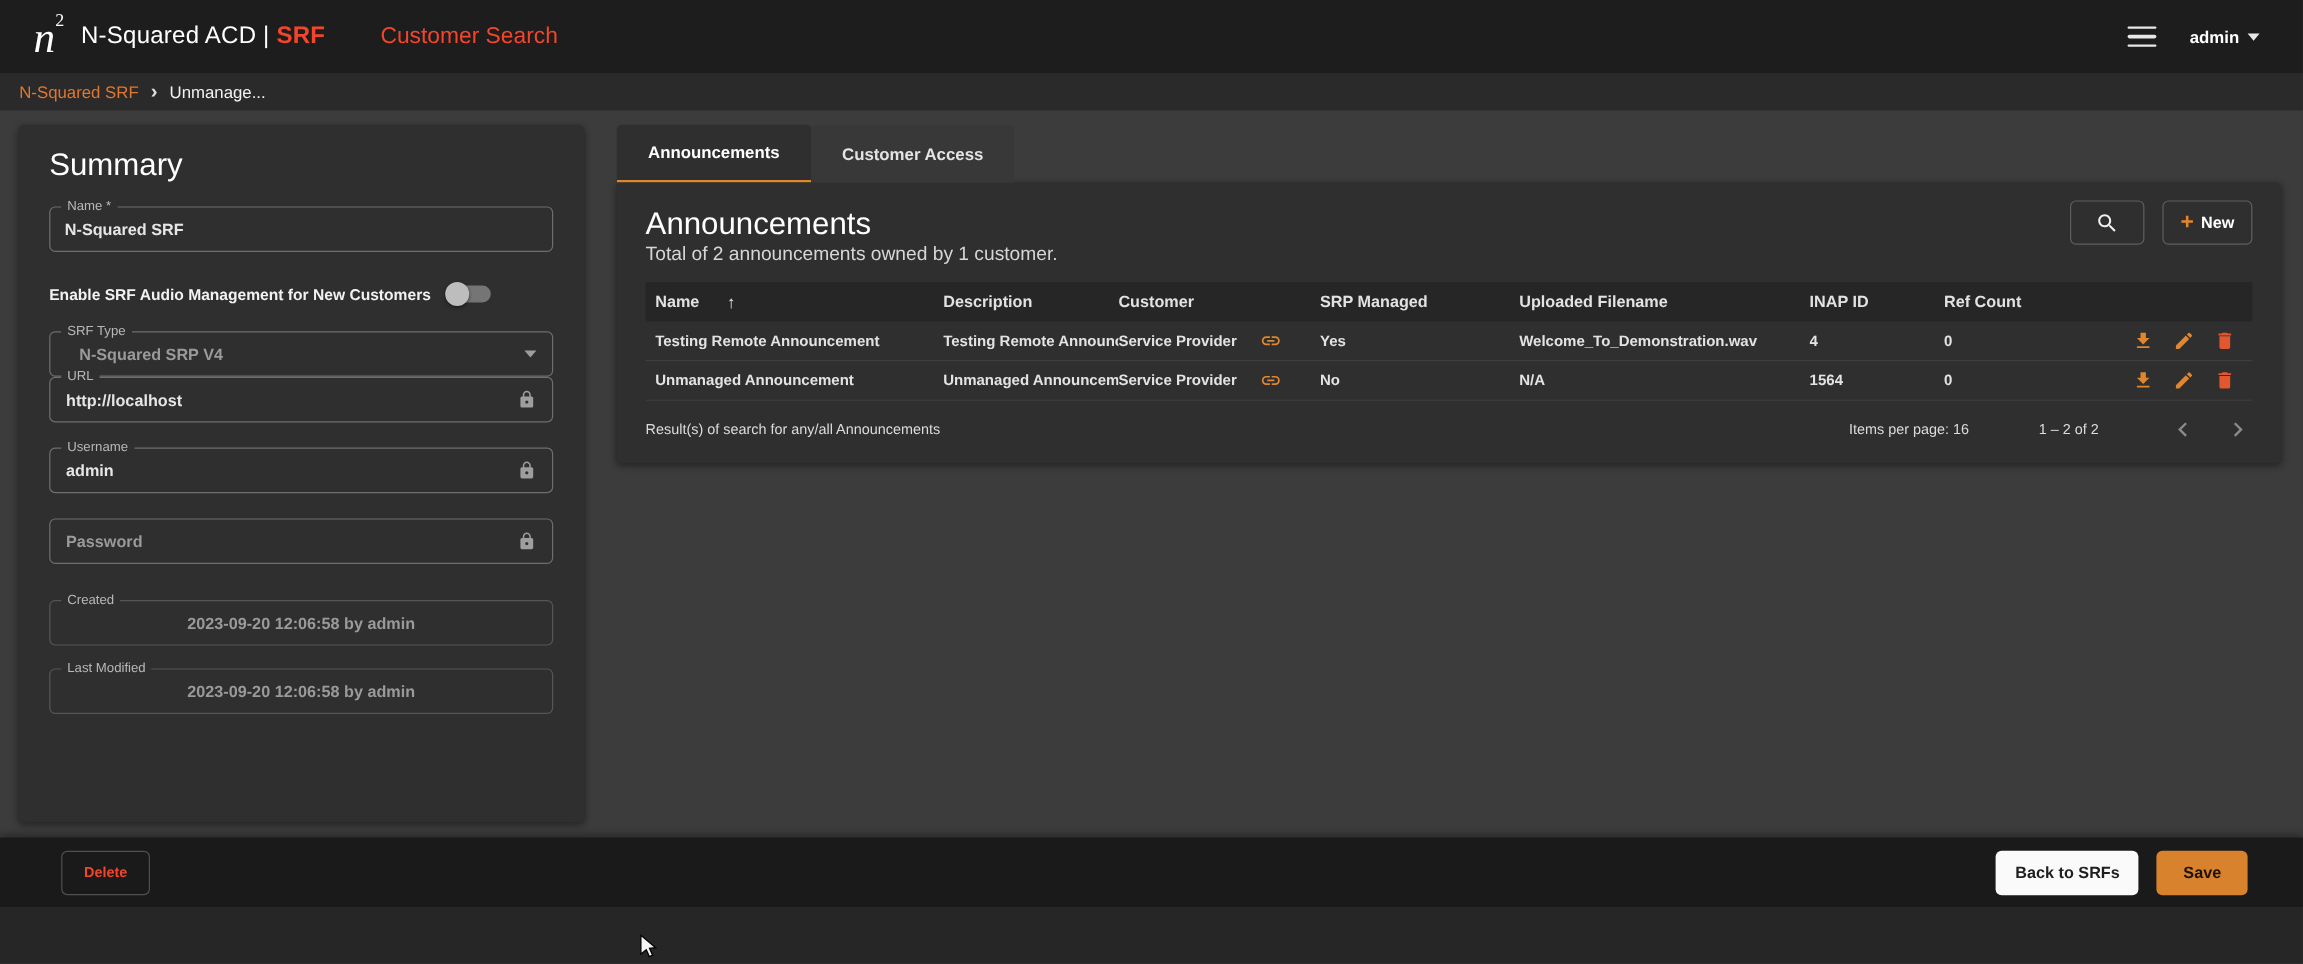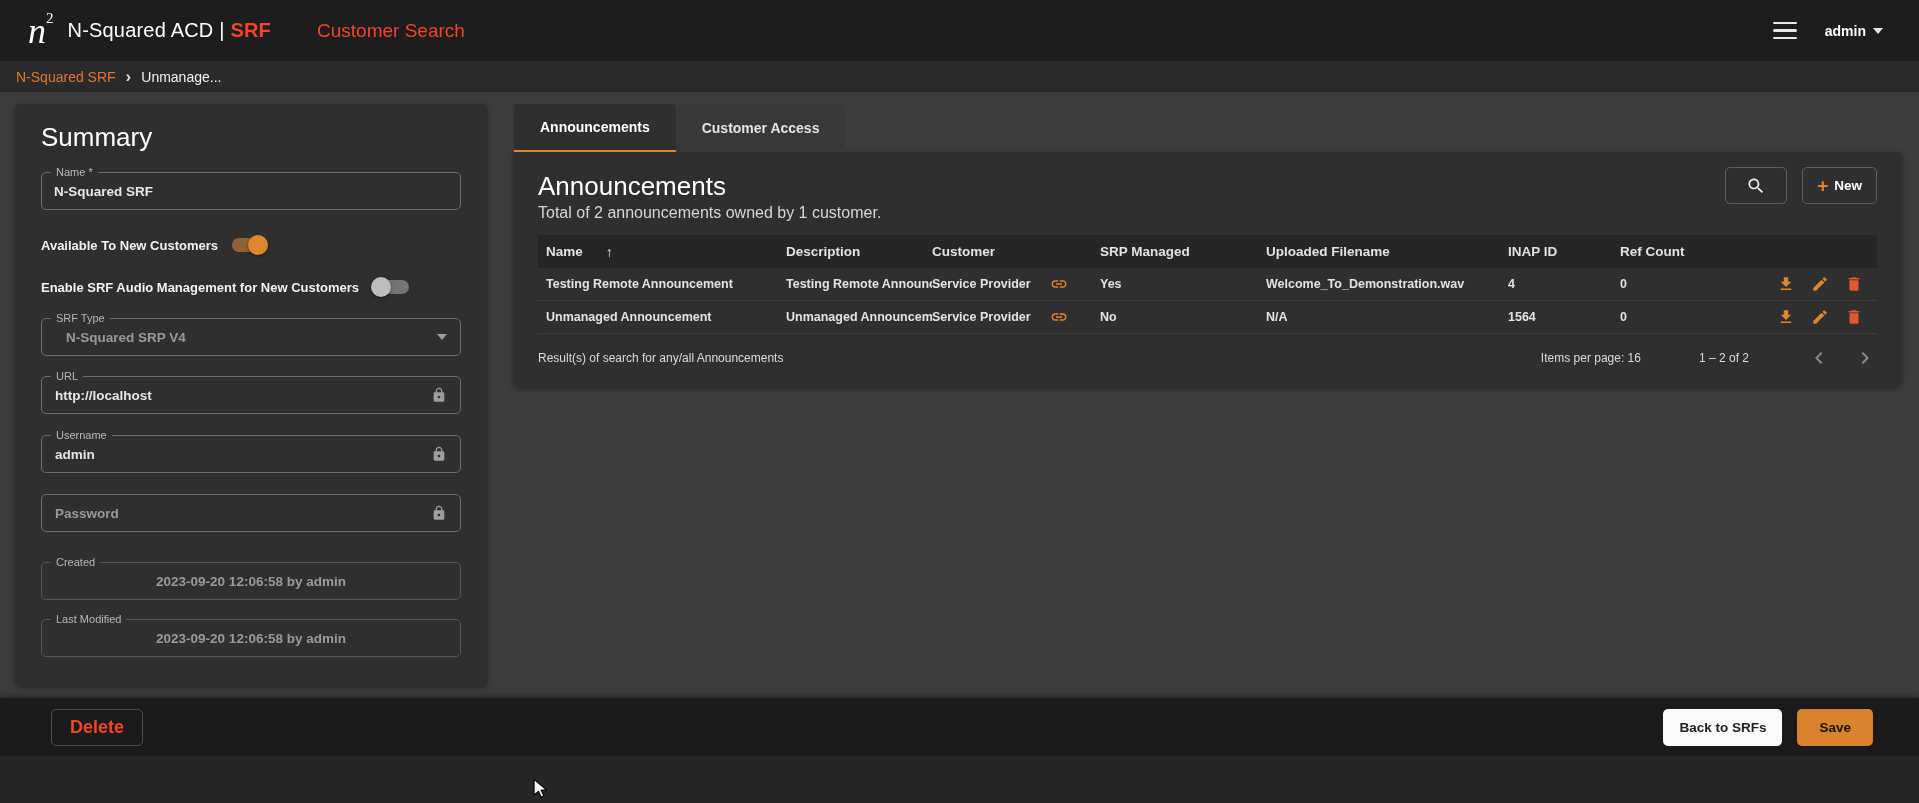--- a/index.html
+++ b/index.html
@@ -48,21 +48,21 @@
   .field-label { position:absolute; top:-7px; left:9px; background:#2f2f2f; padding:0 5px;
                  font-size:11px; color:#b8b8b8; line-height:13px; white-space:nowrap; }
   .field-input { flex:1; background:transparent; border:none; outline:none; color:#e6e6e6;
                  font-size:13.5px; font-weight:700; font-family:"Liberation Sans", sans-serif; min-width:0; }
   .field-input::placeholder { color:#9a9a9a; font-weight:600; }
   .field-value { flex:1; color:#9a9a9a; font-size:13.5px; font-weight:700; white-space:nowrap; }
   .lock { width:16px; height:16px; color:#9e9e9e; flex:none; margin-left:8px; }
   .select-caret { width:0; height:0; border-left:5px solid transparent; border-right:5px solid transparent;
                   border-top:6px solid #9e9e9e; flex:none; margin-left:8px; }
 
-  .mb22{margin-bottom:22px;padding-left:12px;} .mb21{margin-bottom:21px;} .mb20{margin-bottom:20px;padding-left:24px;}
+  .mb22{margin-bottom:22px;padding-left:12px;} .mb21{margin-bottom:21px;} .mb20{padding-left:24px;}
   .mb30{margin-bottom:30px;} .mb19{margin-bottom:19px;} .mb16{margin-bottom:16px;} .mb18{margin-bottom:18px;}
 
   .toggle-row { display:flex; align-items:center; height:26px; }
   .toggle-label { color:#f2f2f2; font-size:13px; font-weight:700; }
   .switch { position:relative; width:40px; height:24px; margin-left:12px; cursor:pointer; flex:none; }
   .switch .track { position:absolute; left:2px; top:5px; width:36px; height:14px; border-radius:8px; background:#757575; }
   .switch .thumb { position:absolute; top:2px; left:0; width:20px; height:20px; border-radius:50%;
                    background:#bdbdbd; box-shadow:0 1px 3px rgba(0,0,0,.5); }
   .switch.on .track { background:rgba(230,138,60,.55); }
   .switch.on .thumb { left:18px; background:#e0862e; }
@@ -107,21 +107,21 @@
 
   .t-footer { display:flex; align-items:center; height:47px; color:#dcdcdc; font-size:12px; }
   .t-footer .result { font-weight:400; }
   .pager { margin-left:auto; display:flex; align-items:center; gap:58px; }
   .pager .chevrons { display:flex; gap:22px; }
   .pager .chev { width:24px; height:24px; color:#8a8a8a; cursor:pointer; }
   .pager .chev svg { width:24px; height:24px; }
 
   
   .btn-delete { height:37px; padding:0 18px; border:1px solid #4f4f4f; border-radius:5px;
-                background:transparent; color:#f3452b; font-size:18px; font-weight:700; cursor:pointer;
+                background:transparent; color:#f3452b; font-size:12px; font-weight:700; cursor:pointer;
                 font-family:"Liberation Sans", sans-serif; }
   .bar-right { margin-left:auto; display:flex; gap:15px; }
   .btn-back { height:37px; padding:0 16px; border:none; border-radius:5px; background:#fafafa;
               color:#1f1f1f; font-size:13.5px; font-weight:700; cursor:pointer;
               font-family:"Liberation Sans", sans-serif; }
   .btn-save { height:37px; padding:0 22px; border:none; border-radius:5px; background:#d9822e;
               color:#1d1205; font-size:13.5px; font-weight:700; cursor:pointer;
               font-family:"Liberation Sans", sans-serif; }
 
   .cursor { position:absolute; left:533px; top:778px; width:15px; height:21px; z-index:20; pointer-events:none; }
@@ -161,27 +161,20 @@
 <div class="main-bg"></div>
 
 <div class="summary-card">
   <div class="summary-title">Summary</div>
 
   <div class="field mb22">
     <span class="field-label">Name *</span>
     <input class="field-input" value="N-Squared SRF" style="">
   </div>
 
-  <div class="toggle-row mb16">
-    <span class="toggle-label">Available To New Customers</span>
-    <span class="switch on">
-      <span class="track"></span>
-      <span class="thumb"></span>
-    </span>
-  </div>
 
   <div class="toggle-row mb18">
     <span class="toggle-label">Enable SRF Audio Management for New Customers</span>
     <span class="switch">
       <span class="track"></span>
       <span class="thumb"></span>
     </span>
   </div>
 
   <div class="field mb20">

